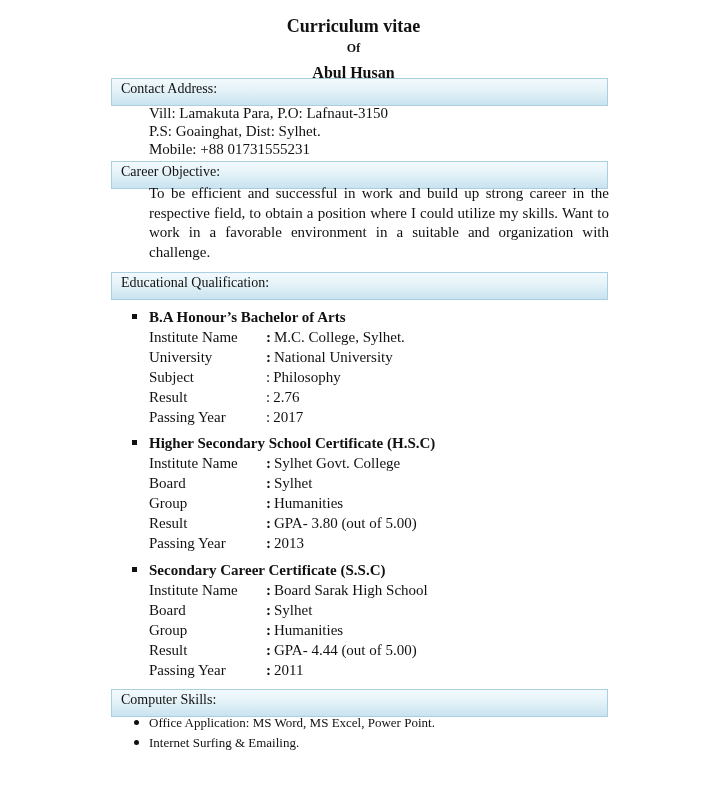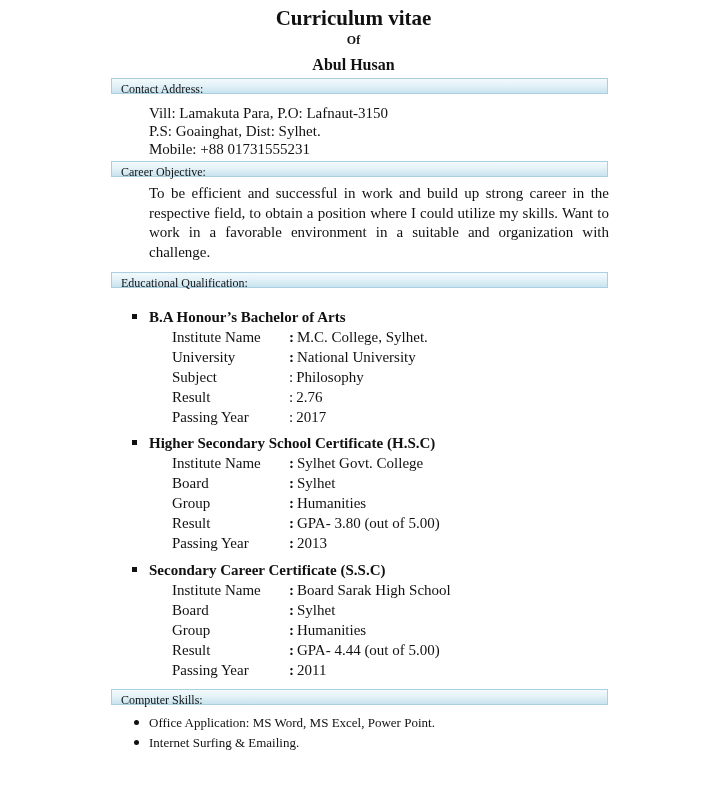--- a/index.html
+++ b/index.html
@@ -1,37 +1,37 @@
 <!DOCTYPE html>
 <html><head>
 <meta charset="utf-8">
 <style>
   html, body { margin: 0; padding: 0; background: #ffffff; }
   body {
     width: 707px; height: 808px; position: relative; overflow: hidden;
     font-family: "Liberation Serif", serif; color: #111;
   }
   .title-block { position: absolute; left: 0; right: 0; top: 6px; text-align: center; font-weight: bold; }
-  .title-main { font-size: 21px; line-height: 24px; }
+  .title-main { font-size: 18px; line-height: 24px; margin-top: 8px; }
   .title-of { font-size: 12px; line-height: 20px; margin-top: 0px; }
   .title-name { font-size: 16px; line-height: 20px; margin-top: 5px; }
 
   .sec-bar {
-    position: absolute; left: 111px; width: 497px; height: 16px;
+    position: absolute; left: 111px; width: 497px; height: 28px;
     border: 1px solid #a9cfe0;
     background: linear-gradient(to bottom, #f3fafd 0%, #e4f2f8 45%, #c8e3ef 100%);
-    font-size: 12px; line-height: 20px; box-sizing: border-box; padding-left: 9px;
+    font-size: 14px; line-height: 20px; box-sizing: border-box; padding-left: 9px;
   }
   .block { position: absolute; left: 149px; font-size: 15px; line-height: 18px; }
   .objective { width: 460px; text-align: justify; line-height: 19.5px; }
 
   .edu-head { position: absolute; left: 132px; font-size: 15px; font-weight: bold; line-height: 20px; }
   .edu-head .sq { display: inline-block; width: 5px; height: 5px; background: #111; vertical-align: middle; margin-right: 12px; position: relative; top: -2px; }
   .edu-row { position: absolute; left: 149px; font-size: 15px; line-height: 20px; white-space: nowrap; }
-  .edu-row .lbl { display: inline-block; width: 117px; margin-left: 23px; }
+  .edu-row .lbl { display: inline-block; width: 117px; }
   .edu-row .colon { font-weight: bold; margin-right: 3px; }
 
   .skill { position: absolute; left: 134px; font-size: 13px; line-height: 20px; }
   .skill .dot { display: inline-block; width: 5px; height: 5px; border-radius: 50%; background: #111; vertical-align: middle; margin-right: 10px; position: relative; top: -2px; }
 </style>
 </head>
 <body>
 
 <div class="title-block">
   <div class="title-main">Curriculum vitae</div>

